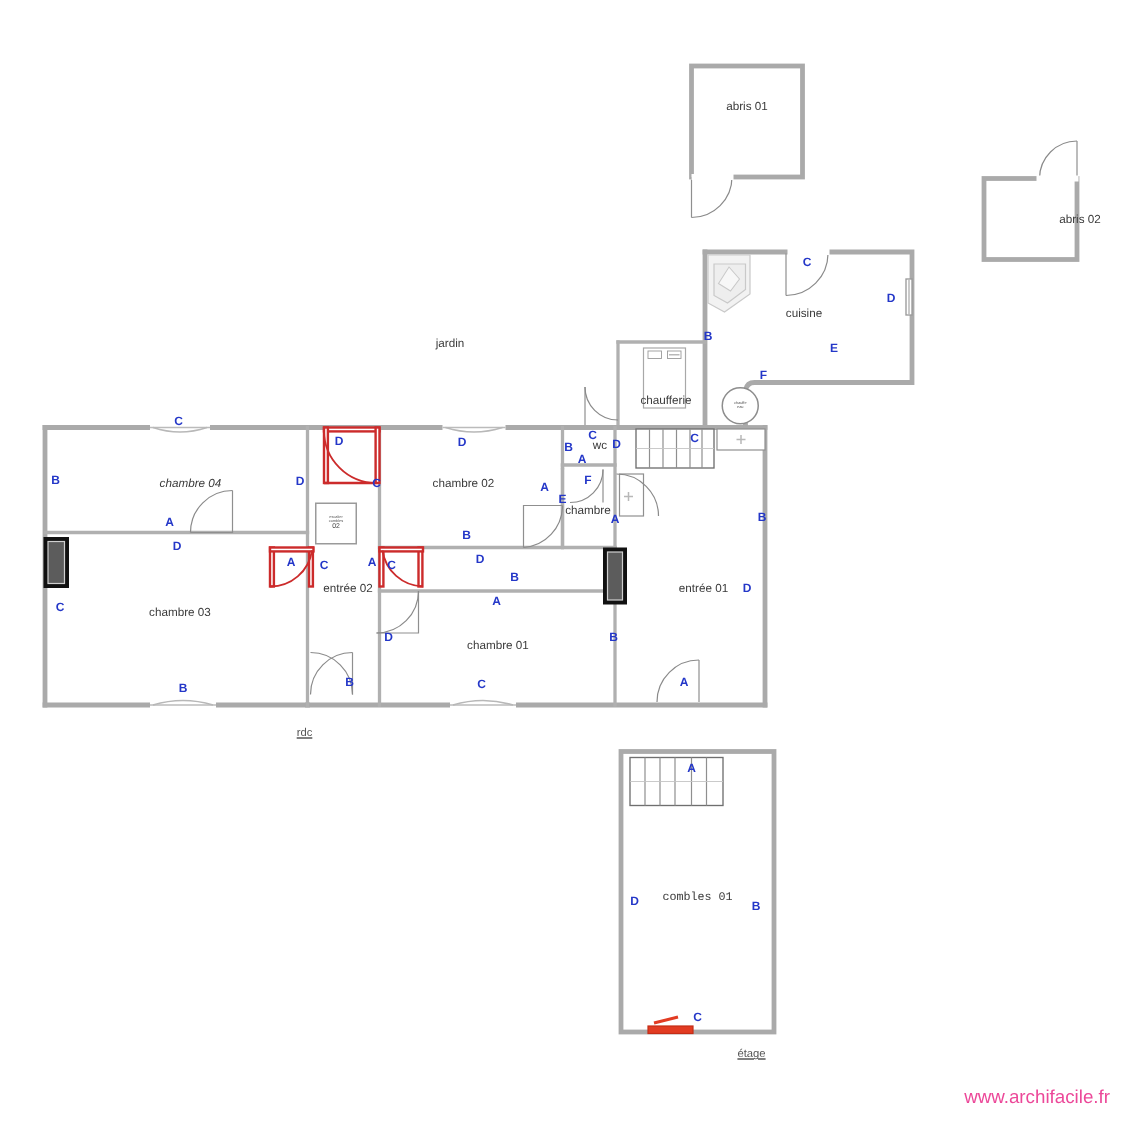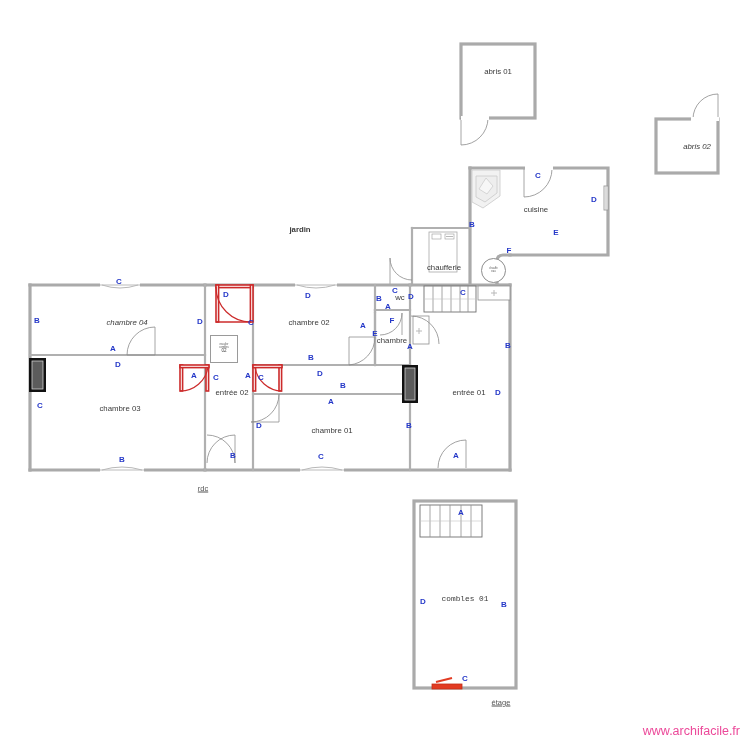--- a/index.html
+++ b/index.html
@@ -207,22 +207,22 @@
     <path d="M430,505 L430,537 M440,505 L440,537 M450,505 L450,537 M461,505 L461,537 M471,505 L471,537" class="sw"></path>
     <path d="M420,521 L482,521" stroke="#c4c4c4" stroke-width="0.6" fill="none"></path>
 
     <rect x="432" y="684" width="30" height="5" fill="#e23b22" stroke="#c42d17" stroke-width="0.8"></rect>
     <path d="M436,682 L452,678" stroke="#e23b22" stroke-width="2" fill="none"></path>
   </g>
 </svg>
 
 <div id="text-layer">
     <div class="room" style="left: 498px; top: 71px;">abris 01</div>
-    <div class="room" style="left: 697px; top: 146px; font-style: italic;">abris 02</div>
-    <div class="room" style="left: 300px; top: 229px; font-weight: bold;">jardin</div>
+    <div class="room" style="left: 720px; top: 146px;">abris 02</div>
+    <div class="room" style="left: 300px; top: 229px;">jardin</div>
     <div class="room" style="left: 536px; top: 209px;">cuisine</div>
     <div class="room" style="left: 444px; top: 267px;">chaufferie</div>
     <div class="room" style="left: 400px; top: 297px;">wc</div>
     <div class="room" style="left: 392px; top: 340px;">chambre</div>
     <div class="room" style="left: 127px; top: 322px; font-style: italic;">chambre 04</div>
     <div class="room" style="left: 120px; top: 408px;">chambre 03</div>
     <div class="room" style="left: 309px; top: 322px;">chambre 02</div>
     <div class="room" style="left: 332px; top: 430px;">chambre 01</div>
     <div class="room" style="left: 469px; top: 380px; margin-top: 12px;">entrée 01</div>
     <div class="room" style="left: 232px; top: 392px;">entrée 02</div>

